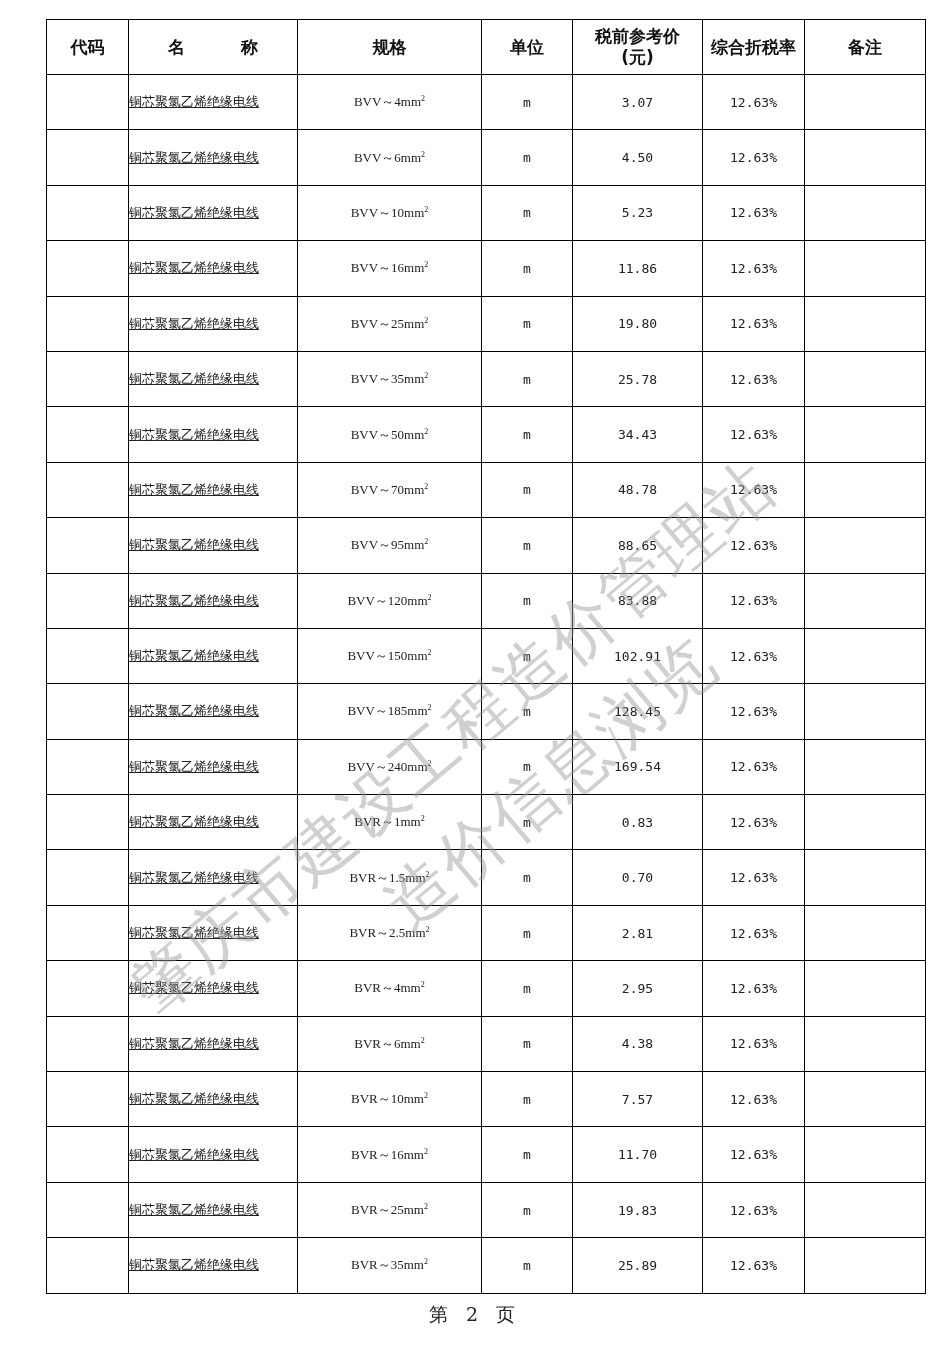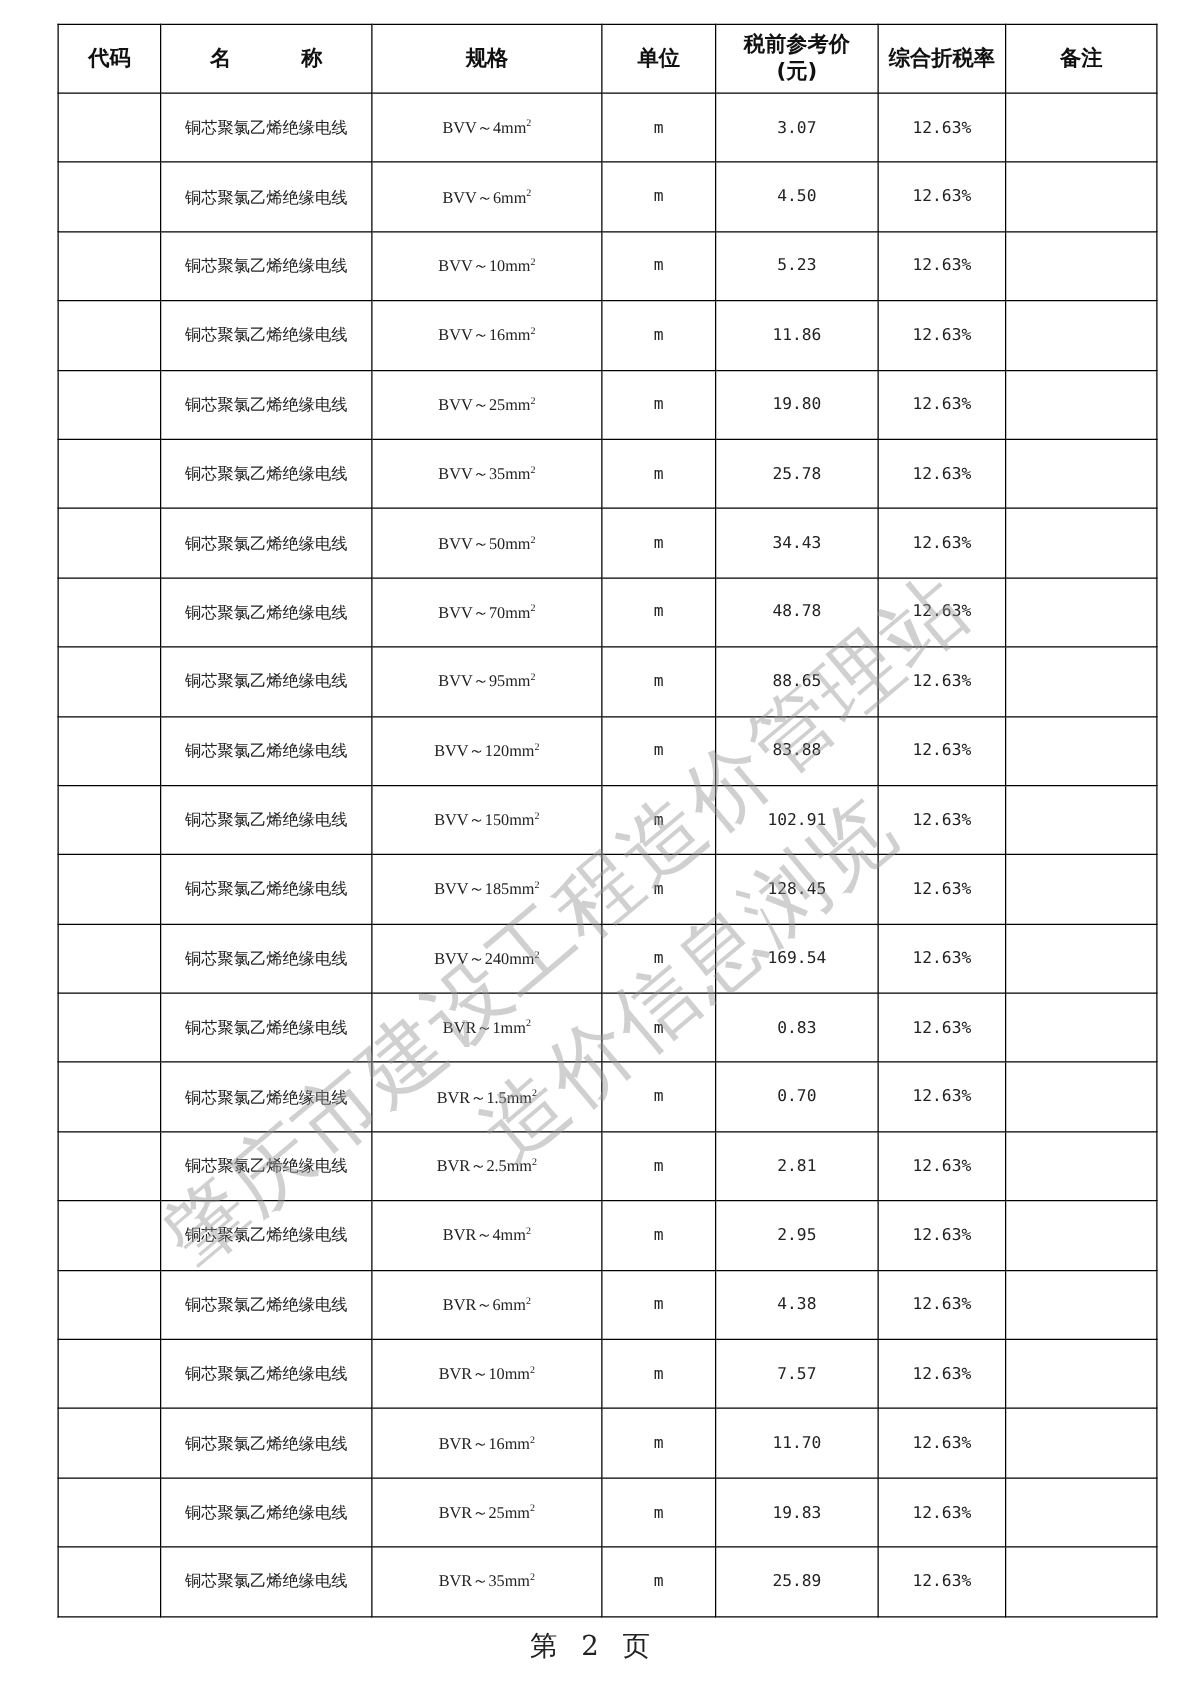--- a/index.html
+++ b/index.html
@@ -59,22 +59,23 @@
       height: 54.4px;
       font-size: 13px;
       vertical-align: middle;
       color: #222;
     }
     td.c-code { }
     td.c-name {
       font-family: "DejaVu Sans", sans-serif;
       font-size: 13.5px;
       padding-left: 4px;
-      text-align: center;
+      text-align: left;
       color: #333;
+      text-decoration: underline;
     }
     td.c-spec {
       font-family: "Liberation Serif", serif;
       font-size: 13px;
       padding-left: 2px;
       text-align: center;
       color: #333;
     }
     td.c-spec sup {
       font-size: 8px;
@@ -89,21 +90,21 @@
       color: #333;
     }
     td.c-note { }
     .footer {
       position: absolute;
       top: 1302px;
       left: 0;
       width: 950px;
       text-align: center;
       font-family: "DejaVu Serif", serif;
-      font-size: 22px;
+      font-size: 19px;
       color: #222;
       letter-spacing: 6px;
     }
     .watermark {
       position: absolute;
       pointer-events: none;
       color: rgba(150,150,150,0.45);
       font-family: "DejaVu Sans", sans-serif;
       white-space: nowrap;
       transform-origin: left center;

